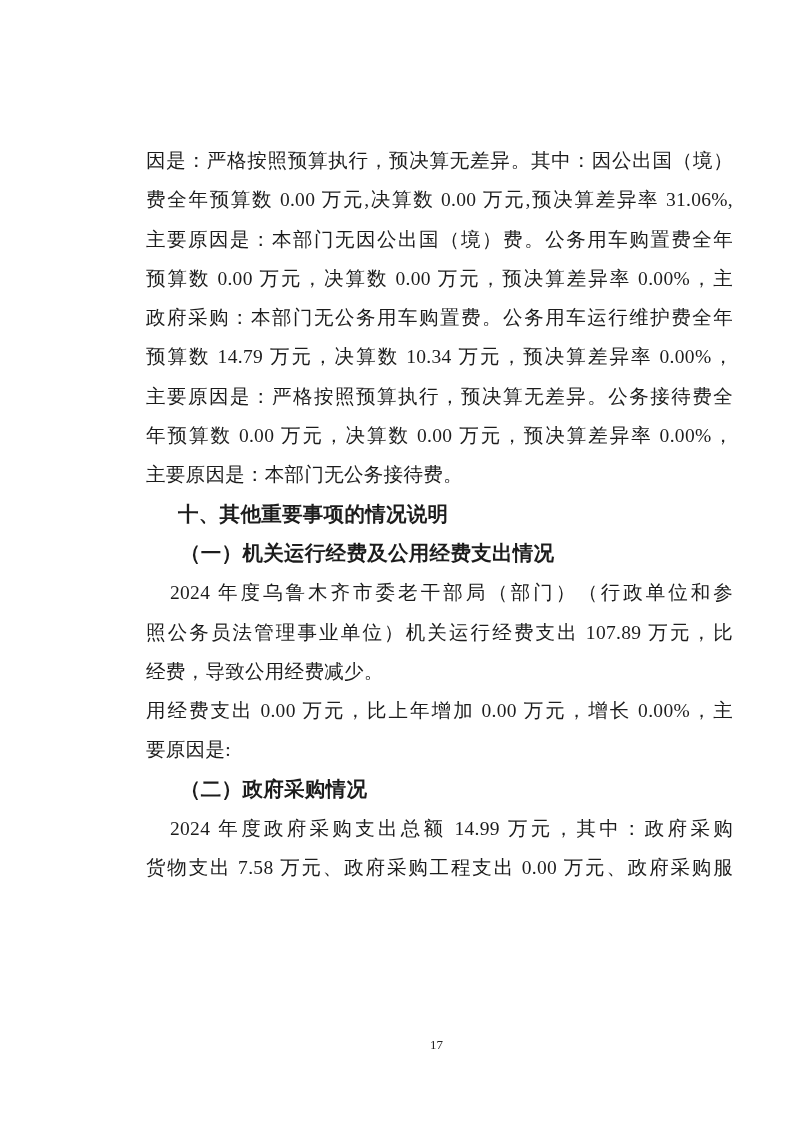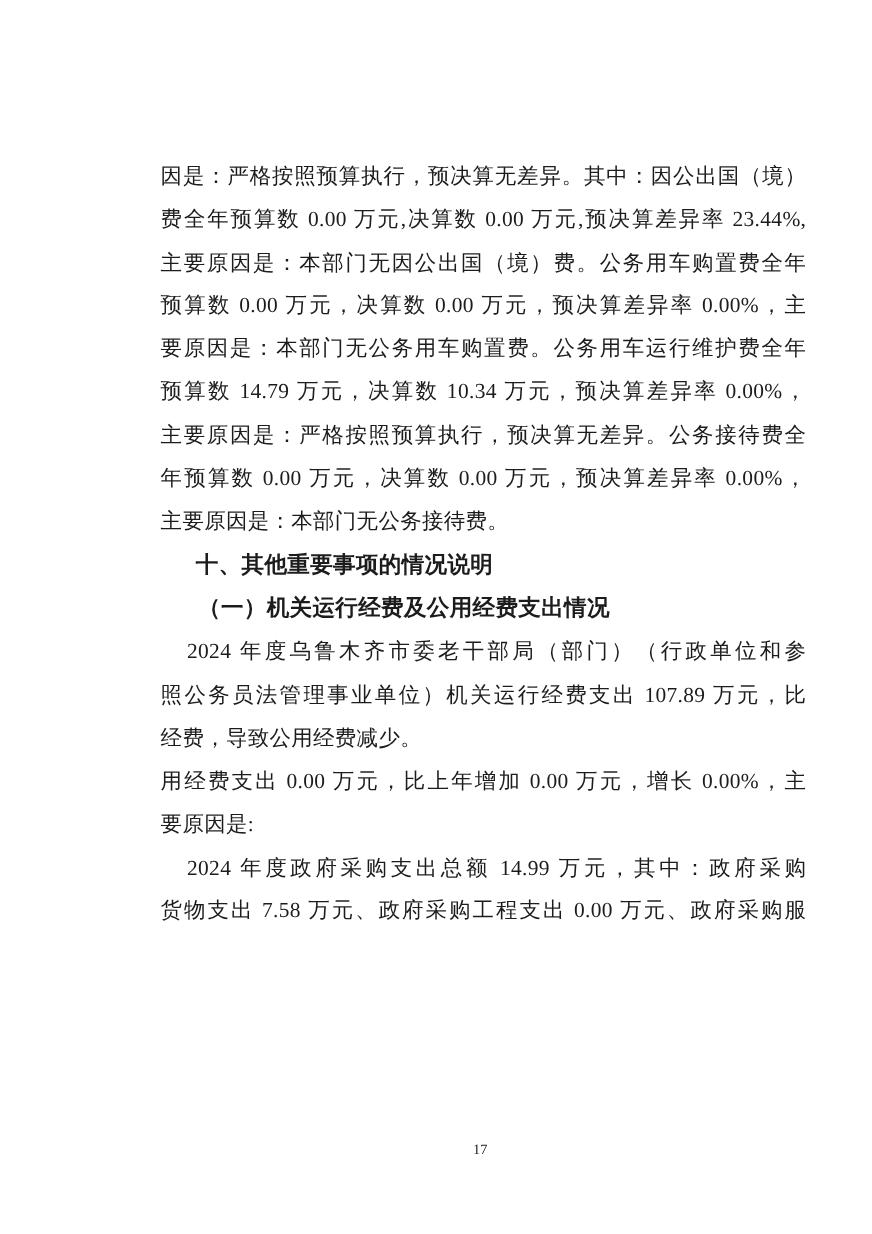--- a/index.html
+++ b/index.html
@@ -63,24 +63,24 @@
 </style>
 </head>
 <body>
 
 <div class="page">
 
   <div class="doc-body">
 
     <div>
       <div class="line just">因是：严格按照预算执行，预决算无差异。其中：因公出国（境）</div>
-      <div class="line just">费全年预算数 0.00 万元,决算数 0.00 万元,预决算差异率 23.44%,</div>
+      <div class="line just">费全年预算数 0.00 万元,决算数 0.00 万元,预决算差异率 31.06%,</div>
       <div class="line just">主要原因是：本部门无因公出国（境）费。公务用车购置费全年</div>
       <div class="line just">预算数 0.00 万元，决算数 0.00 万元，预决算差异率 0.00%，主</div>
-      <div class="line just">要原因是：本部门无公务用车购置费。公务用车运行维护费全年</div>
+      <div class="line just">政府采购：本部门无公务用车购置费。公务用车运行维护费全年</div>
       <div class="line just">预算数 14.79 万元，决算数 10.34 万元，预决算差异率 0.00%，</div>
       <div class="line just">主要原因是：严格按照预算执行，预决算无差异。公务接待费全</div>
       <div class="line just">年预算数 0.00 万元，决算数 0.00 万元，预决算差异率 0.00%，</div>
       <div class="line">主要原因是：本部门无公务接待费。</div>
     </div>
 
     <div class="line heading1">十、其他重要事项的情况说明</div>
 
     <div class="line heading2">（一）机关运行经费及公用经费支出情况</div>
 
@@ -88,20 +88,21 @@
       <div class="line just indent-body">2024 年度乌鲁木齐市委老干部局（部门）（行政单位和参</div>
       <div class="line just">照公务员法管理事业单位）机关运行经费支出 107.89 万元，比</div>
       <div class="line">经费，导致公用经费减少。</div>
     </div>
 
     <div>
       <div class="line just">用经费支出 0.00 万元，比上年增加 0.00 万元，增长 0.00%，主</div>
       <div class="line">要原因是:</div>
     </div>
 
+    <div class="line heading2">（二）政府采购情况</div>
 
     <div>
       <div class="line just indent-body">2024 年度政府采购支出总额 14.99 万元，其中：政府采购</div>
       <div class="line just">货物支出 7.58 万元、政府采购工程支出 0.00 万元、政府采购服</div>
     </div>
 
   </div>
 
   <div class="page-footer">17</div>
 

